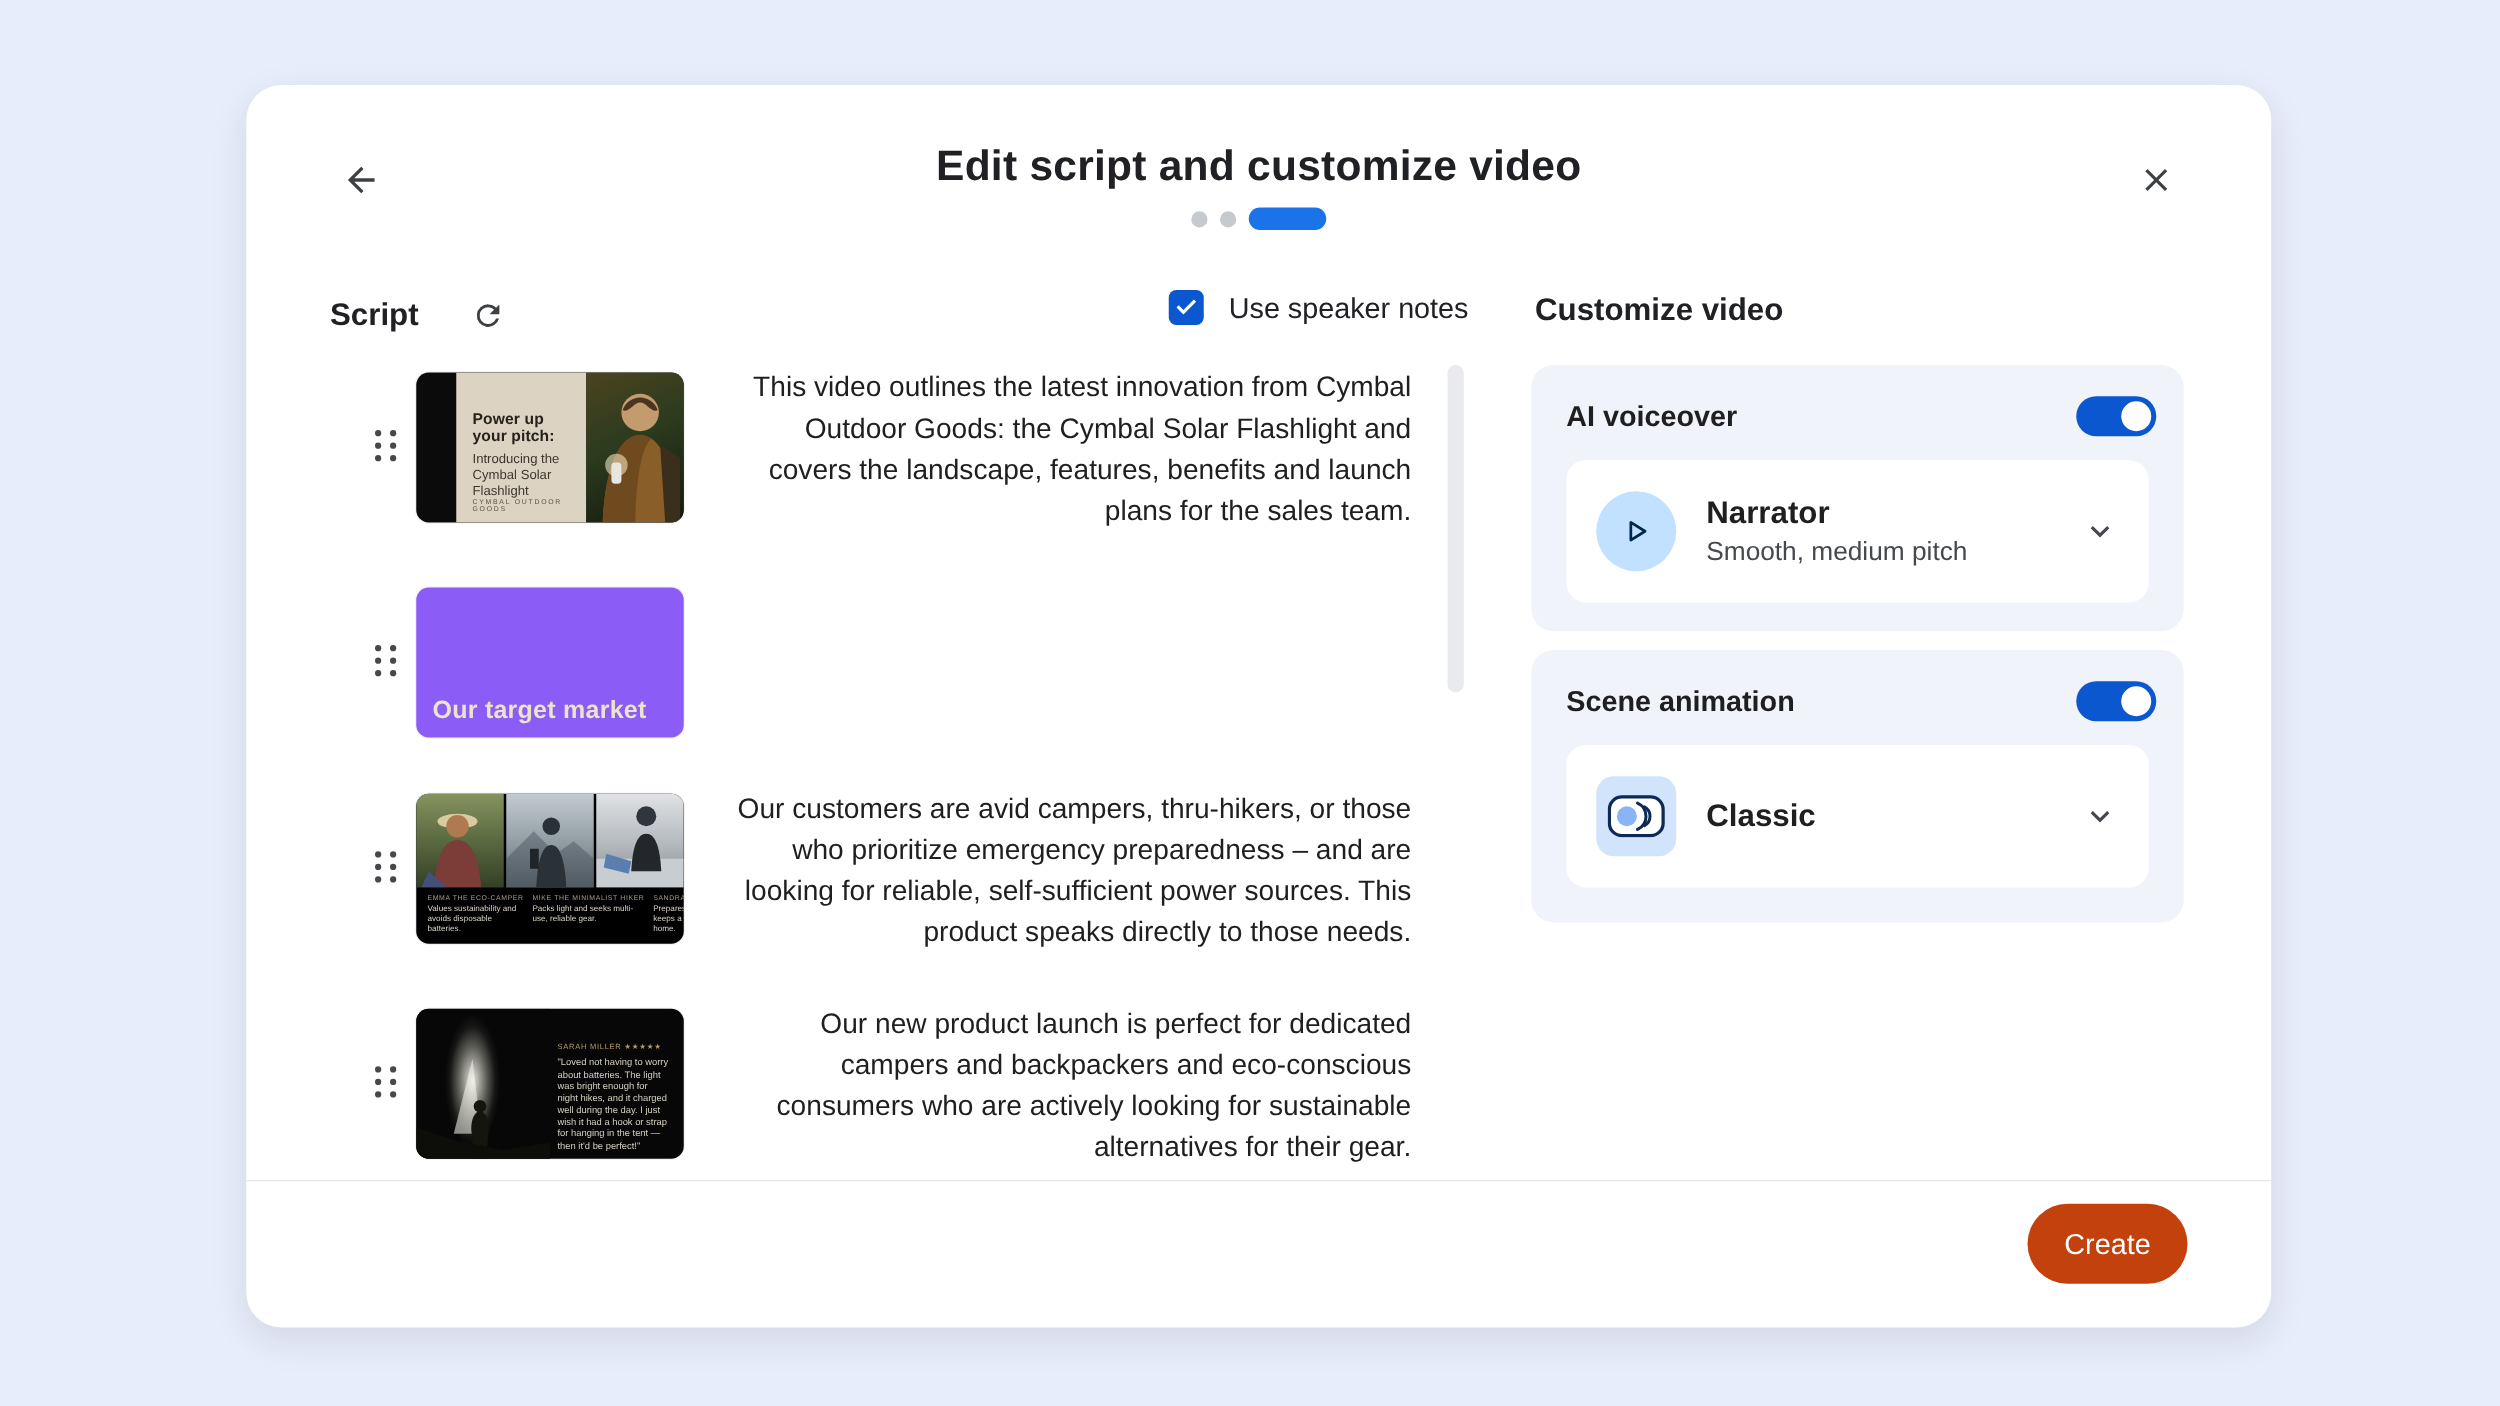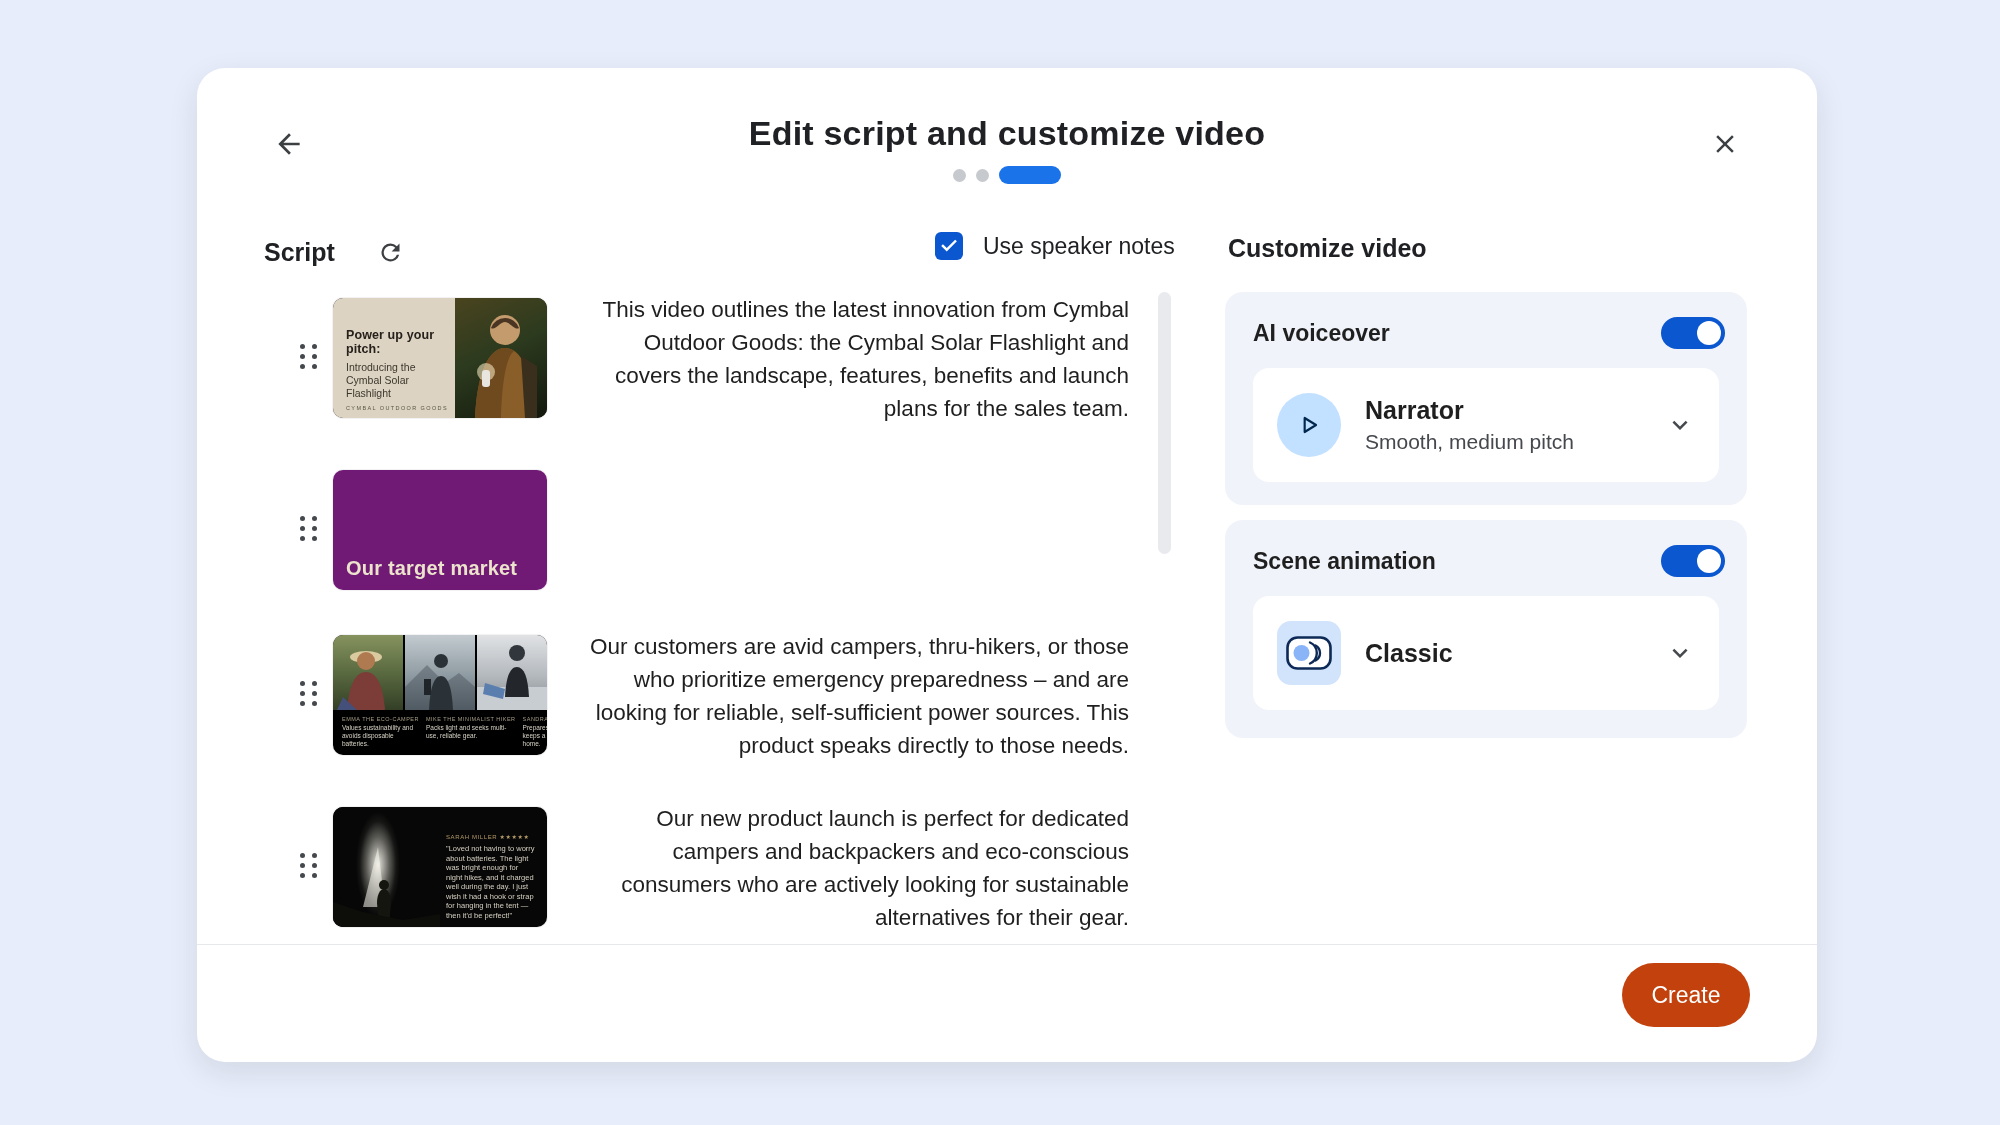--- a/index.html
+++ b/index.html
@@ -35,29 +35,29 @@
   .notes-label { font-size:23px; color:#202124; }
   .customize-head { position:absolute; left:1031px; top:166px; }
   
   .script-list { position:absolute; left:100px; top:230px; width:862px; }
   .script-item { display:flex; align-items:flex-start; margin-bottom:45px; }
   .drag-handle { width:22px; margin-right:14px; padding-top:46px; display:grid; grid-template-columns:5px 5px; gap:5px 7px; justify-content:center; cursor:grab; }
   .drag-handle i { width:5px; height:5px; border-radius:50%; background:#45484d; }
   .thumb { width:214px; height:120px; border-radius:10px; overflow:hidden; flex:none; margin-right:30px; position:relative; background:#0b0b0b; box-shadow:0 0 0 1px rgba(0,0,0,.05); }
   .item-text { width:552px; font-size:22.5px; line-height:33px; color:#1f1f1f; margin-top:-5px; cursor:text;text-align:right; }
   
-  .t1 { display:flex; }
+  .t1 { display:flex;padding-left:32px; }
   .t1-left { width:57%; height:100%; background:#dcd3c3; position:relative; padding:30px 6px 0 13px; }
   .t1-title { font-size:12.5px; font-weight:700; color:#26211a; letter-spacing:.1px; }
   .t1-sub { font-size:10.5px; line-height:13px; color:#3d372c; margin-top:5px; }
   .t1-brand { position:absolute; left:13px; bottom:7px; font-size:5.5px; letter-spacing:1.4px; color:#5b5543; }
   .t1-right { width:43%; height:100%; background:linear-gradient(155deg,#4a441f 0%, #2c3a1e 45%, #12180d 100%); position:relative; }
   .t1-right svg { position:absolute; inset:0; }
   
-  .t2 { background:#701a75; }
+  .t2 { background:#8b5cf6; }
   .t2-title { position:absolute; left:13px; bottom:10px; font-size:20px; font-weight:600; color:#ece3cd; letter-spacing:.2px; }
   
   .t3 { background:#000; }
   .t3-photos { display:flex; gap:2px; height:75px; }
   .t3-photos > div { flex:1; position:relative; overflow:hidden; }
   .t3-p1 { background:linear-gradient(180deg,#86935f 0%, #5a6a40 50%, #333f26 100%); }
   .t3-p2 { background:linear-gradient(180deg,#c3cbd0 0%, #8e9aa1 55%, #59646b 100%); }
   .t3-p3 { background:linear-gradient(180deg,#e0e2e4 0%, #b3b8bd 55%, #84898f 100%); }
   .t3-caps { display:flex; gap:7px; padding:6px 9px 0 9px; }
   .t3-caps > div { flex:1; }

